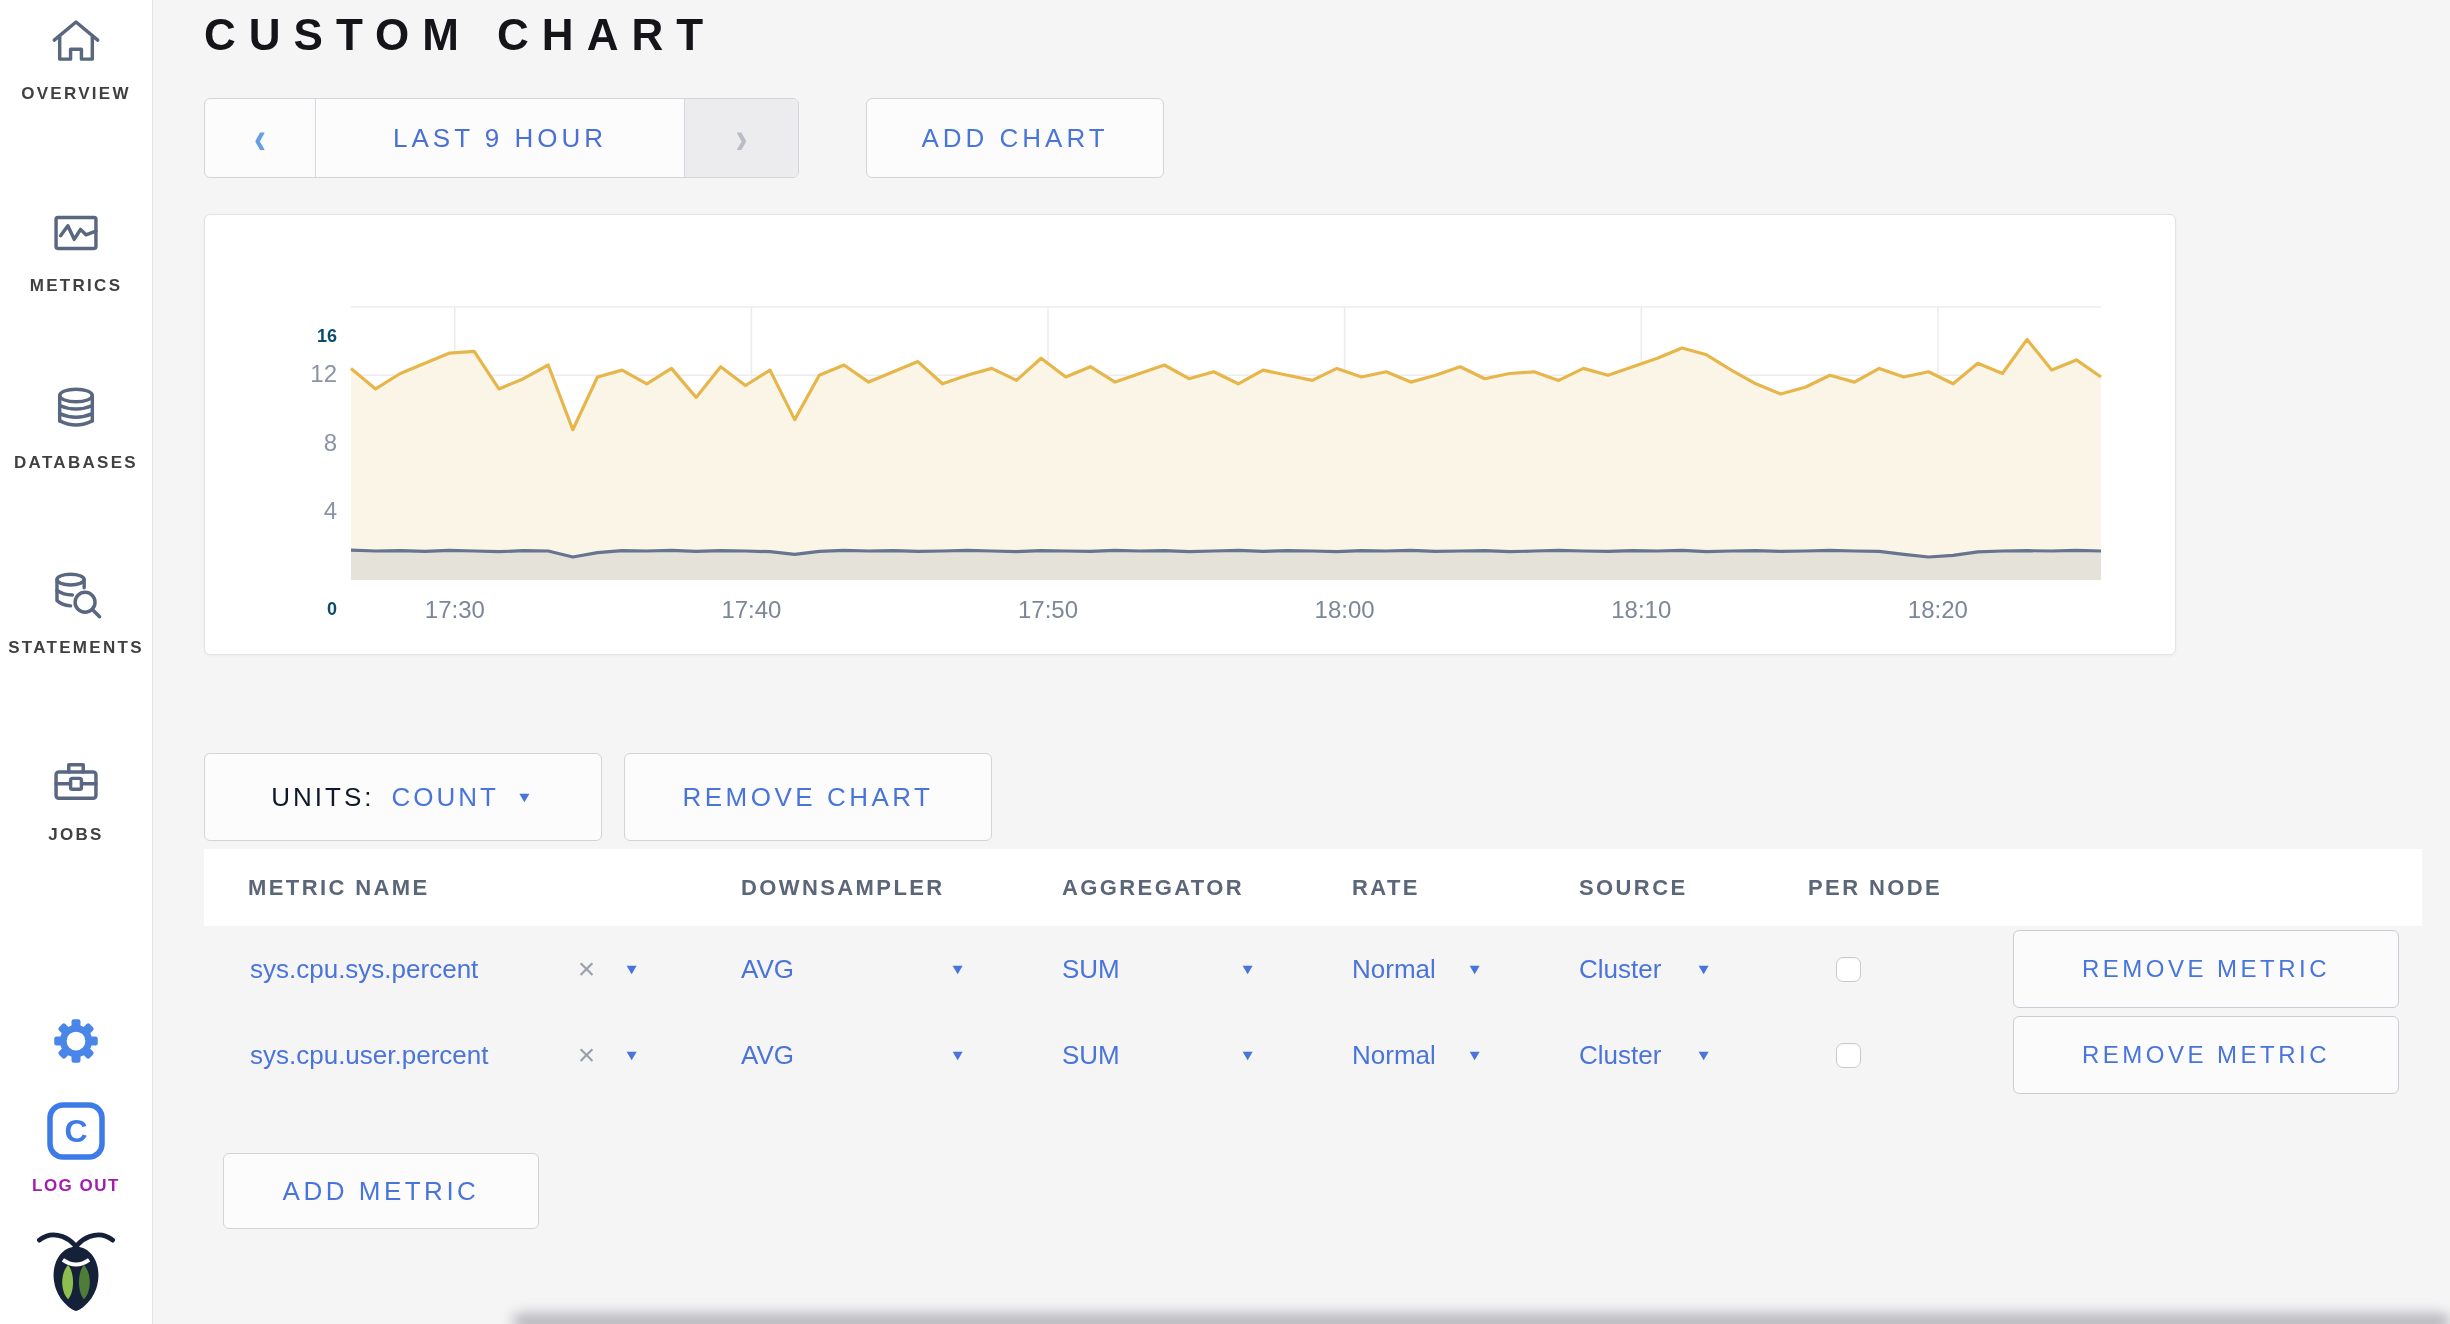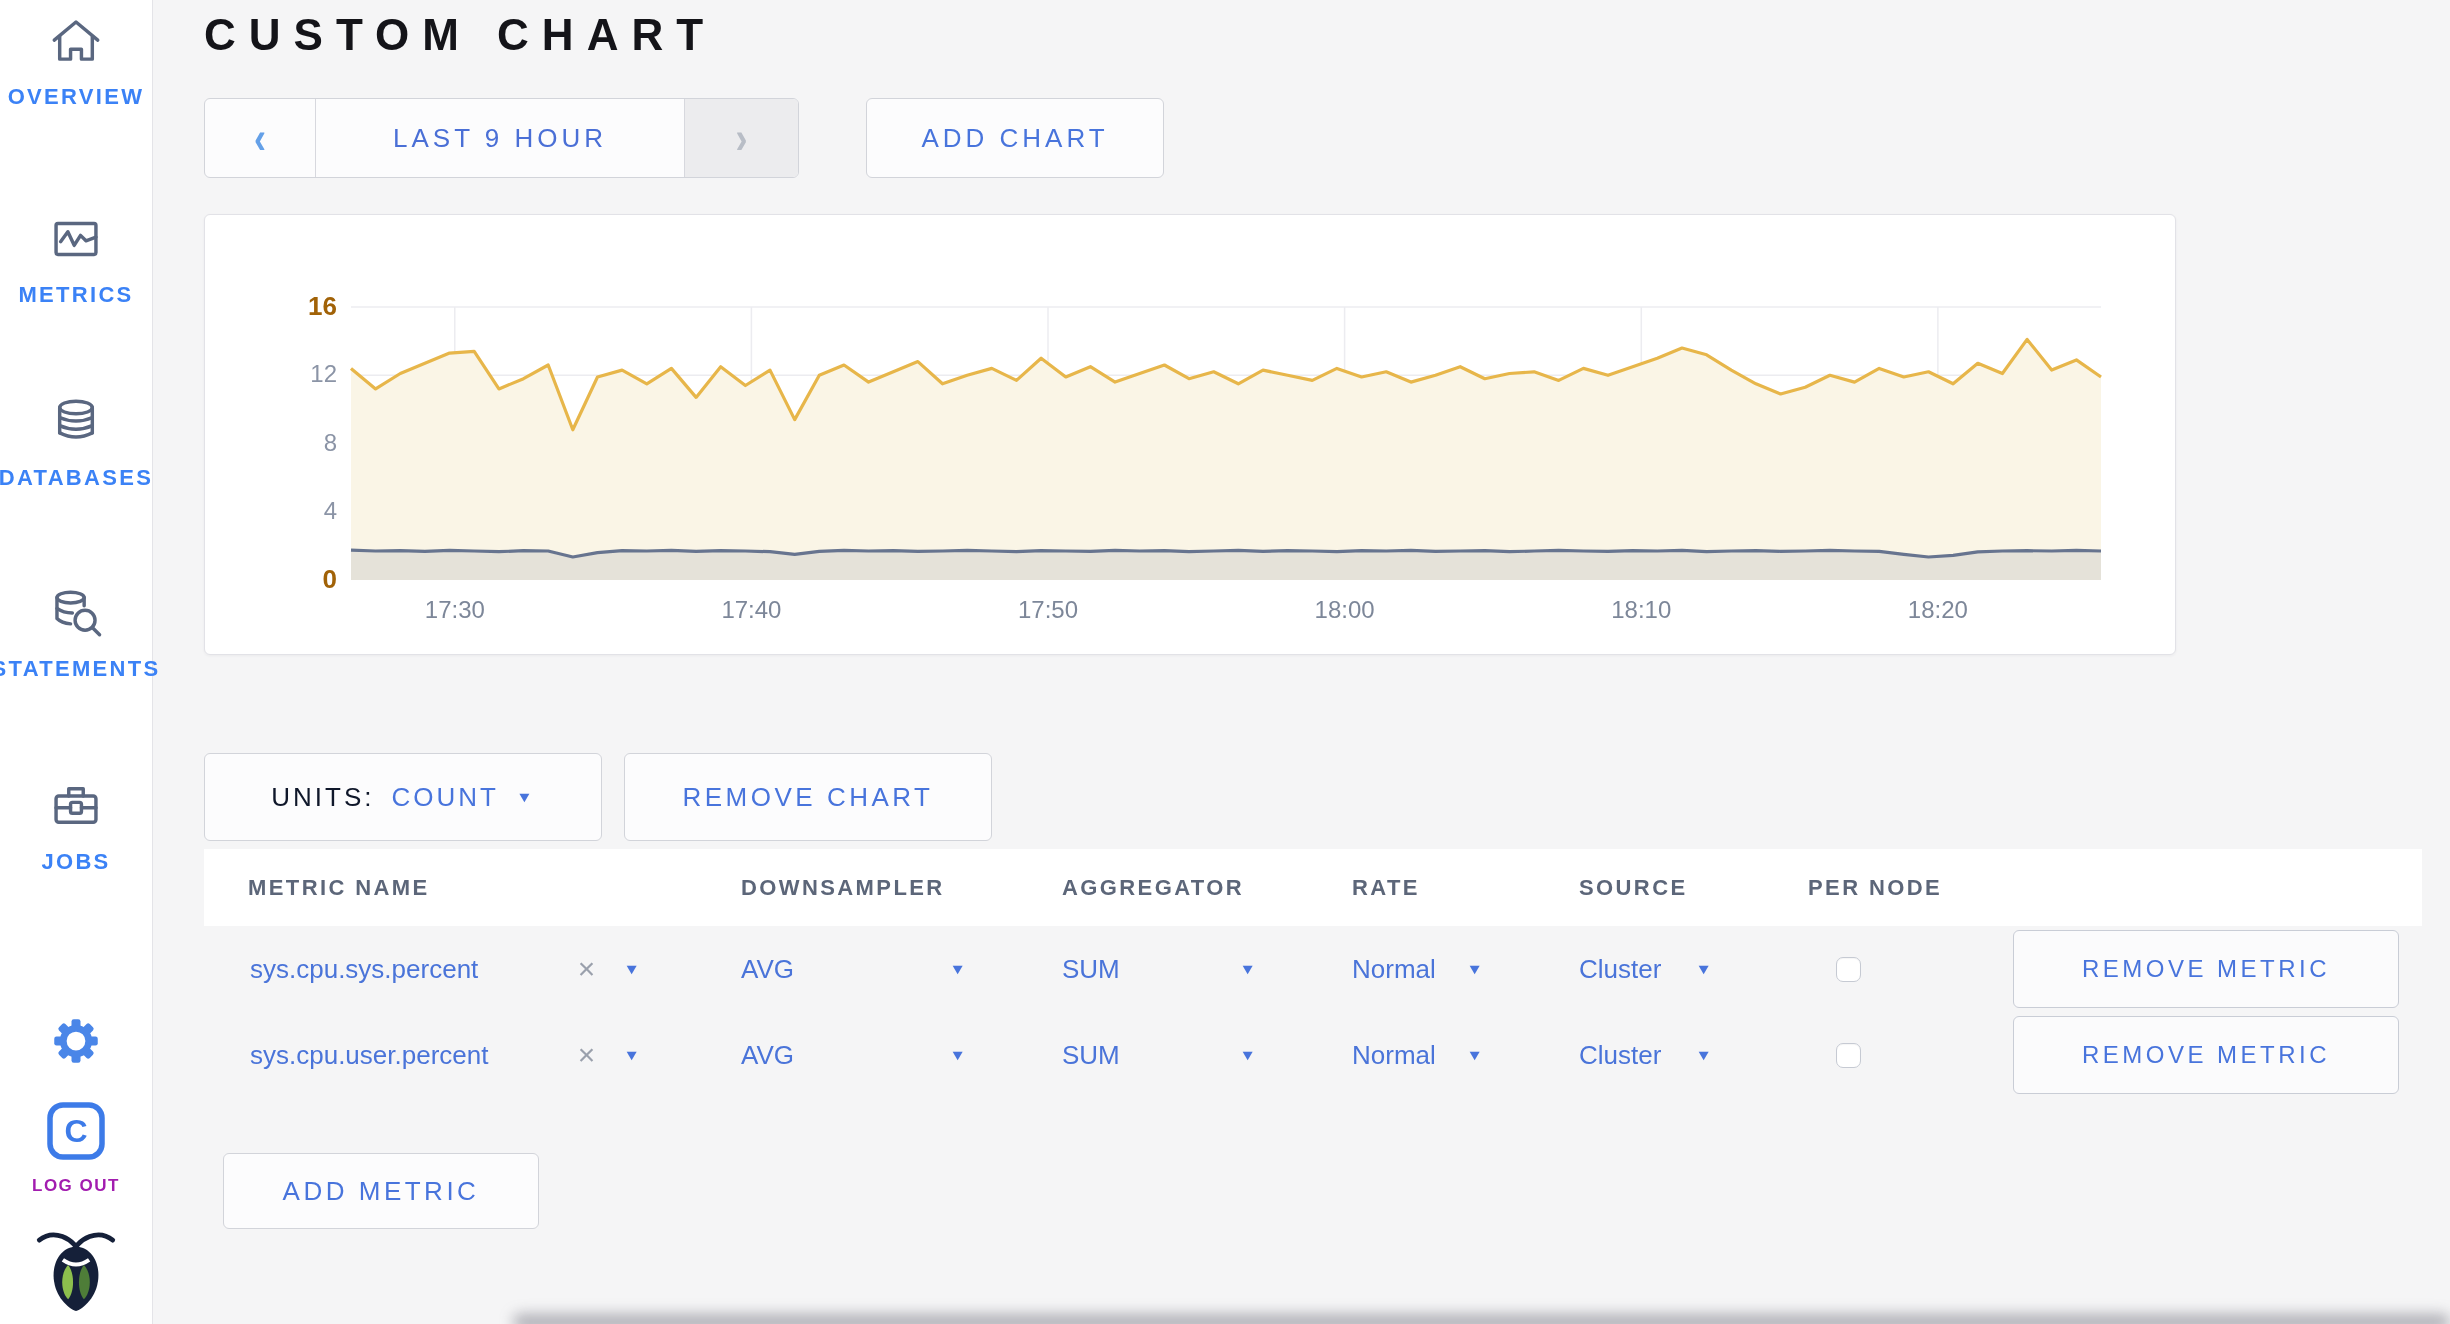--- a/index.html
+++ b/index.html
@@ -5,21 +5,21 @@
   * { margin:0; padding:0; box-sizing:border-box; }
   html,body { width:2450px; height:1324px; }
   body { font-family:"Liberation Sans","DejaVu Sans",sans-serif; background:#f5f5f6; overflow:hidden; }
   #app { position:relative; width:2450px; height:1324px; }
 
   
   .sidebar { position:absolute; left:0; top:0; bottom:0; width:153px; background:#ffffff;
              border-right:1px solid #e4e4e8; display:flex; flex-direction:column; align-items:center; z-index:5; }
   .nav-item { display:flex; flex-direction:column; align-items:center; gap:10px; cursor:pointer; }
   .nav-item svg { width:58px; height:58px; }
-  .nav-label { font-size:22px; font-weight:bold; letter-spacing:2.3px; color:#3b82f6; }
+  .nav-label { font-size:17px; font-weight:bold; letter-spacing:2.3px; color:#404040; }
   .nav-overview   { margin-top:12px; }
   .nav-metrics    { margin-top:100px; }
   .nav-databases  { margin-top:85px; }
   .nav-statements { margin-top:93px; }
   .nav-jobs       { margin-top:95px; }
   .sidebar .spacer { flex:1; }
   .gear-wrap { margin-bottom:30px; cursor:pointer; }
   .gear-wrap svg { width:48px; height:48px; }
   .logout-wrap { display:flex; flex-direction:column; align-items:center; gap:9px; margin-bottom:28px; cursor:pointer; }
   .logout-wrap svg { width:64px; height:64px; }
@@ -51,21 +51,21 @@
   .chart-card { position:relative; margin-top:36px; width:1972px; height:441px; background:#ffffff;
                 border:1px solid #e2e2e7; border-radius:6px; box-shadow:0 1px 3px rgba(40,40,60,0.05); }
   .legend { position:absolute; top:44px; right:100px; display:flex; gap:48px; }
   .legend-item { display:flex; align-items:center; gap:12px; cursor:pointer; }
   .legend-dot { width:15px; height:15px; border-radius:50%; }
   .legend-name { font-size:22px; color:#4d5566; }
   .plot { position:absolute; left:146px; top:92px; width:1750px; height:273px; }
   .plot svg { position:absolute; left:0; top:0; width:100%; height:100%; overflow:visible; }
   .y-labels { position:absolute; left:0; top:92px; width:132px; height:273px; }
   .ytick { position:absolute; right:0; transform:translateY(-52%); font-size:24px; color:#8b94a6; }
-  .ytick.major { color:#a16207; font-weight:bold; font-size:26px; }
+  .ytick.major { color:#0c4a6e; font-weight:bold; font-size:18px;margin-top:30px; }
   .x-labels { position:absolute; left:146px; top:381px; width:1750px; height:30px; }
   .xtick { position:absolute; transform:translateX(-50%); font-size:24px; color:#7d8799; }
 
   
   .units-row { margin-top:98px; display:flex; gap:22px; }
   .units-btn { width:398px; height:88px; gap:17px; font-size:26px; letter-spacing:2px; }
   .units-label { color:#0f172a; letter-spacing:3px; }
   .units-value { color:#4874dc; letter-spacing:3px; }
   .caret { font-size:17px; color:#4874dc; transform:scaleY(0.85); line-height:1; }
   .remove-chart-btn { width:368px; height:88px; font-size:26px; letter-spacing:3.5px; }

